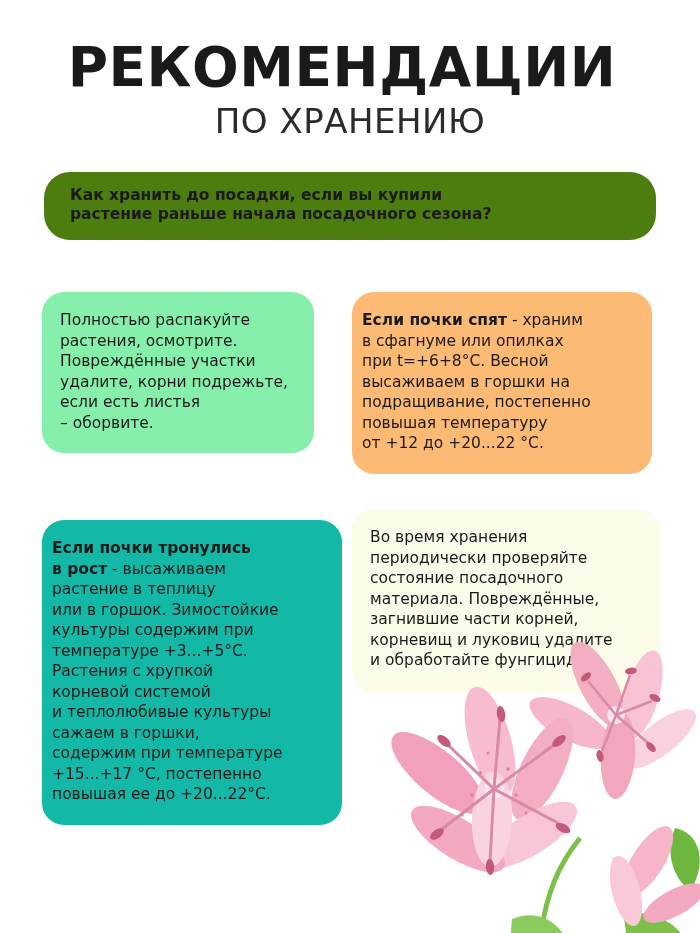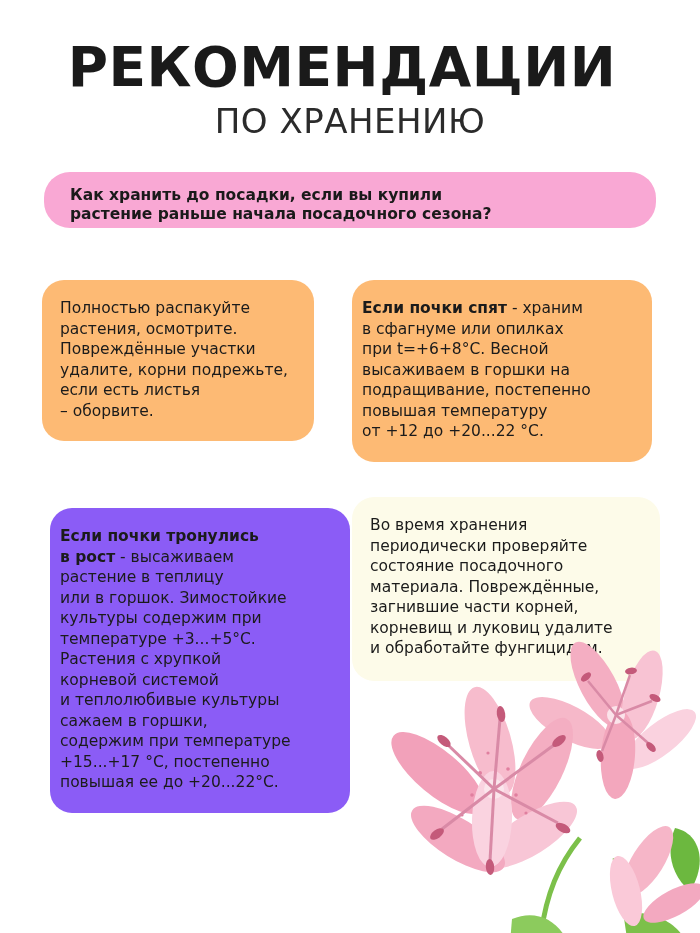--- a/index.html
+++ b/index.html
@@ -39,23 +39,23 @@
     line-height: 38px;
     font-weight: normal;
     color: #2b2b2b;
     margin: 6px 0 0 0;
     letter-spacing: 0.5px;
   }
 
   
   .question-banner {
     margin: 32px 44px 0 44px;
-    background: #f9a8d4;
+    background: #4d7c0f;
     border-radius: 26px;
-    padding: 14px 26px 4px 26px;
+    padding: 14px 26px 16px 26px;
     min-height: 36px;
     box-sizing: border-box;
   }
   .question-text {
     font-size: 15.5px;
     line-height: 19px;
     font-weight: bold;
     color: #1a1a1a;
     white-space: pre-line;
   }
@@ -74,35 +74,35 @@
     font-size: 15.5px;
     line-height: 20.5px;
     color: #1b1b1b;
     white-space: pre-line;
   }
 
   #card-unpack {
     left: 42px;
     top: 0px;
     width: 272px;
-    background: #fdba74;
+    background: #86efac;
     padding: 18px 18px 20px 18px;
   }
   #card-buds-sleep {
     left: 352px;
     top: 0px;
     width: 300px;
     background: #fdba74;
     padding: 18px 6px 20px 10px;
   }
   #card-buds-growth {
-    left: 50px;
+    left: 42px;
     top: 228px;
     width: 300px;
-    background: #8b5cf6;
+    background: #14b8a6;
     padding: 18px 6px 20px 10px;
   }
   #card-storage-check {
     left: 352px;
     top: 217px;
     width: 308px;
     background: #fdfbe9;
     padding: 18px 16px 22px 18px;
   }
 

